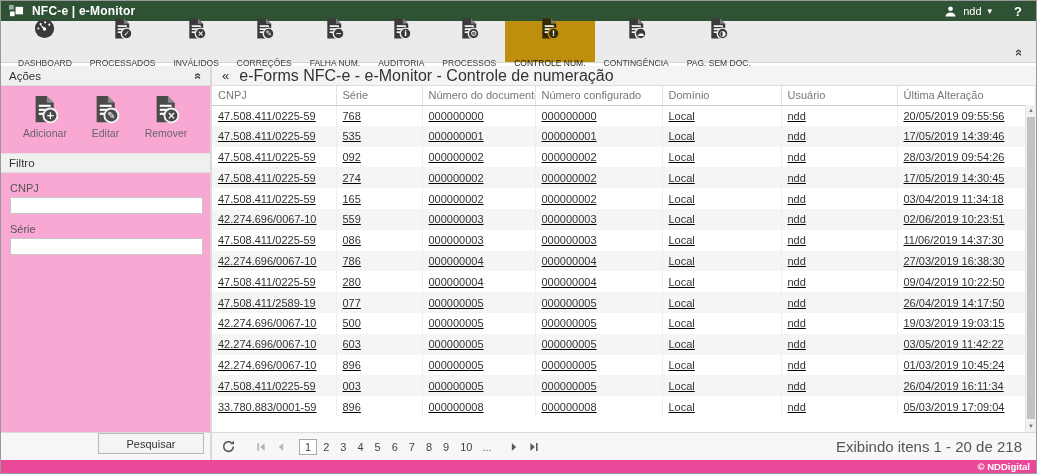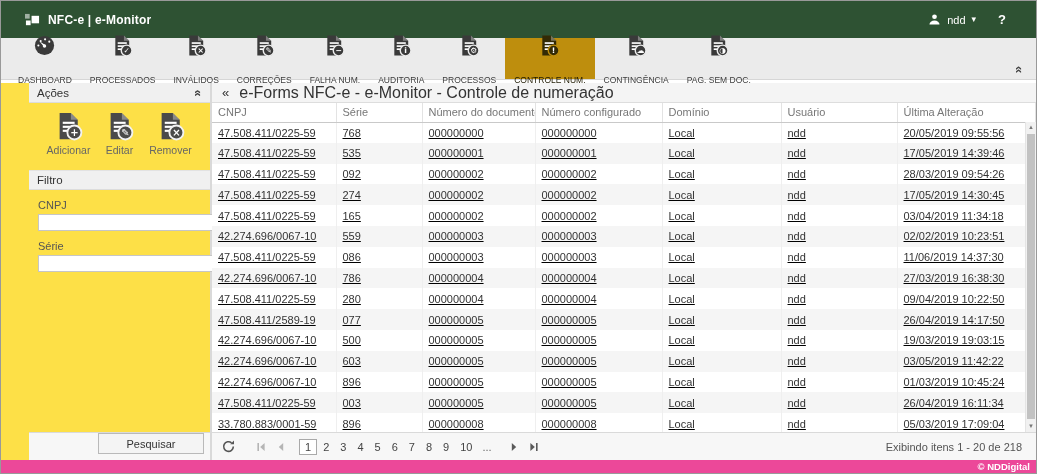--- a/index.html
+++ b/index.html
@@ -1,20 +1,20 @@
 <!DOCTYPE html>
 <html><head>
 <meta charset="utf-8">
 <style>
   * { margin:0; padding:0; box-sizing:border-box; }
   body { font-family:"Liberation Sans","DejaVu Sans",sans-serif; background:#888; }
   .app { width:1037px; height:474px; background:#fff; display:flex; flex-direction:column; overflow:hidden; border:1px solid #999; }
 
   
-  .titlebar { height:37px; background:#2e5233; color:#fff; display:flex; align-items:center; padding:0 22px; flex:0 0 auto; }
+  .titlebar { height:20px; background:#2e5233; color:#fff; display:flex; align-items:center; padding:0 6px; flex:0 0 auto; }
   .logo { width:15px; height:14px; margin:0 8px 0 2px; }
   .titlebar .title { font-size:12px; font-weight:bold; letter-spacing:.2px; }
   .titlebar-right { margin-left:auto; display:flex; align-items:center; gap:6px; }
   .user-icon svg { width:13px; height:13px; display:block; }
   .user-name { font-size:11px; }
   .caret { font-size:9px; line-height:1; }
   .help-btn { font-size:13px; font-weight:bold; margin-left:16px; margin-right:8px; cursor:default; }
 
   
   .toolbar { height:42px; background:#ebebeb; border-bottom:1px solid #d6d6d6; display:flex; align-items:stretch; position:relative; padding-left:8px; flex:0 0 auto; }
@@ -22,21 +22,21 @@
   .tb-icon { color:#3a3a3a; --gap:#ebebeb; height:24px; }
   .tb-icon svg { width:23px; height:23px; display:block; }
   .tb-label { font-size:8.5px; color:#3c3c3c; margin-top:18px; white-space:nowrap; }
   .tb-item.active { background:#be8e0d; }
   .tb-item.active .tb-icon { --gap:#be8e0d; color:#332a05; }
   .tb-item.active .tb-label { color:#1f1a02; }
   .toolbar-collapse { position:absolute; right:13px; bottom:2px; font-size:13px; font-weight:bold; color:#444; transform:rotate(90deg); cursor:pointer; }
 
   
   .main { flex:1 1 auto; min-height:0; display:flex; padding-top:3px; background:#fff; }
-  .sidebar { width:211px; flex:0 0 211px; background:#fde047; border-right:2px solid #d9d9d9; display:flex; flex-direction:column; min-height:0;padding-left:28px; }
+  .sidebar { width:211px; flex:0 0 211px; background:#f9a8d4; border-right:2px solid #d9d9d9; display:flex; flex-direction:column; min-height:0; }
   .panel-header { height:20px; display:flex; align-items:center; justify-content:space-between; padding:0 8px; font-size:11.5px; color:#333; background:#f0f0f0; border-bottom:1px solid #dcdcdc; flex:0 0 auto; }
   .chev-dbl { display:inline-block; transform:rotate(90deg); font-size:12px; font-weight:bold; color:#444; cursor:pointer; }
   .actions-row { display:flex; justify-content:space-between; padding:8px 14px 10px 14px; flex:0 0 auto; }
   .action-btn { display:flex; flex-direction:column; align-items:center; width:60px; cursor:pointer; }
   .action-icon { color:#4a4a4a; --gap:#f2f2f2; }
   .action-icon svg { width:30px; height:30px; display:block; }
   .action-label { font-size:10.5px; color:#666; margin-top:3px; }
   .filter-header { margin-top:4px; border-top:1px solid #e2e2e2; }
   .filter-field-label { font-size:11px; color:#555; margin:9px 9px 3px 9px; }
   .filter-input { display:block; width:193px; margin:0 9px; height:17px; border:1px solid #c6c6c6; background:#fff; font-size:11px; padding:0 4px; font-family:inherit; }
@@ -66,21 +66,21 @@
   
   .pagination { flex:0 0 28px; background:#f7f7f7; border-top:1px solid #dadada; display:flex; align-items:center; padding:0 10px; gap:4px; }
   .pg-refresh { margin-right:14px; cursor:pointer; display:flex; }
   .pg-refresh svg { width:13px; height:13px; }
   .pg-arrow { cursor:pointer; display:flex; padding:0 3px; }
   .pg-arrow svg { width:10px; height:10px; }
   .pg-pages { display:flex; align-items:center; gap:1px; margin:0 6px; }
   .pg-num { font-size:11px; color:#444; padding:1px 5px; cursor:pointer; }
   .pg-num.current { border:1px solid #a9a9a9; background:#fff; }
   .pg-ellipsis { font-size:11px; color:#666; padding:0 4px; }
-  .pg-status { margin-left:auto; font-size:11px; color:#555; padding-right:4px; }
+  .pg-status { margin-left:auto; font-size:15px; color:#555; padding-right:4px; }
 
   
   .footer { height:13px; background:#ec4899; color:#fff; font-size:9.5px; font-weight:bold; display:flex; align-items:center; justify-content:flex-end; padding:0 6px; flex:0 0 auto; }
 </style>
 </head>
 <body>
 
 <div class="app">
 
   <header class="titlebar">
@@ -394,21 +394,21 @@
                 <td>ndd</td>
                 <td>03/04/2019 11:34:18</td>
               </tr>
               <tr>
                 <td>42.274.696/0067-10</td>
                 <td>559</td>
                 <td>000000003</td>
                 <td>000000003</td>
                 <td>Local</td>
                 <td>ndd</td>
-                <td>02/02/2019 10:23:51</td>
+                <td>02/06/2019 10:23:51</td>
               </tr>
               <tr>
                 <td>47.508.411/0225-59</td>
                 <td>086</td>
                 <td>000000003</td>
                 <td>000000003</td>
                 <td>Local</td>
                 <td>ndd</td>
                 <td>11/06/2019 14:37:30</td>
               </tr>

